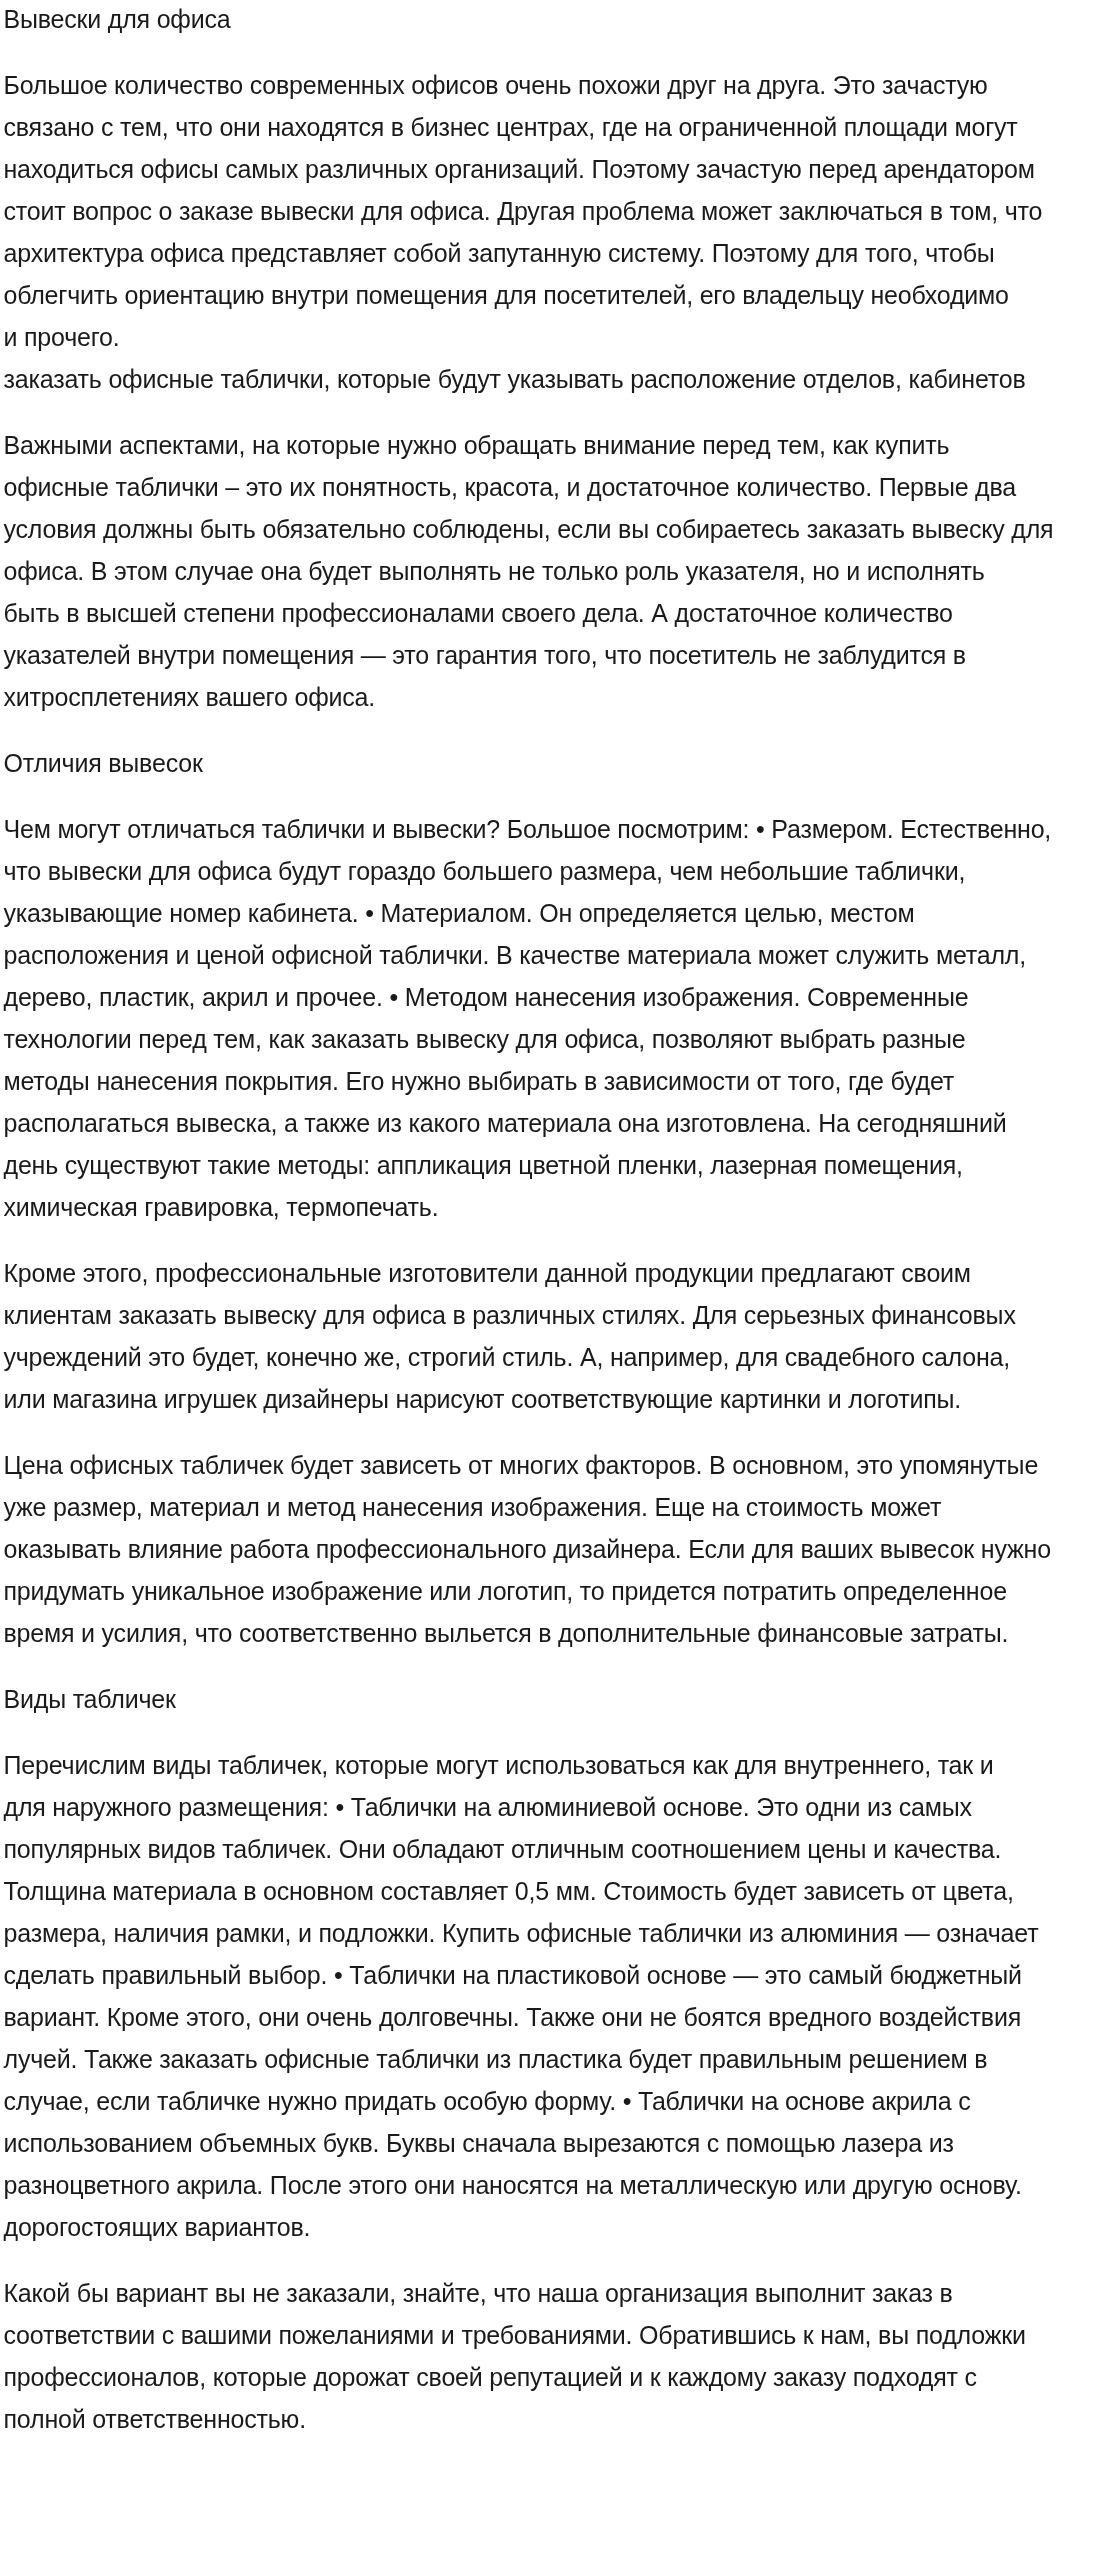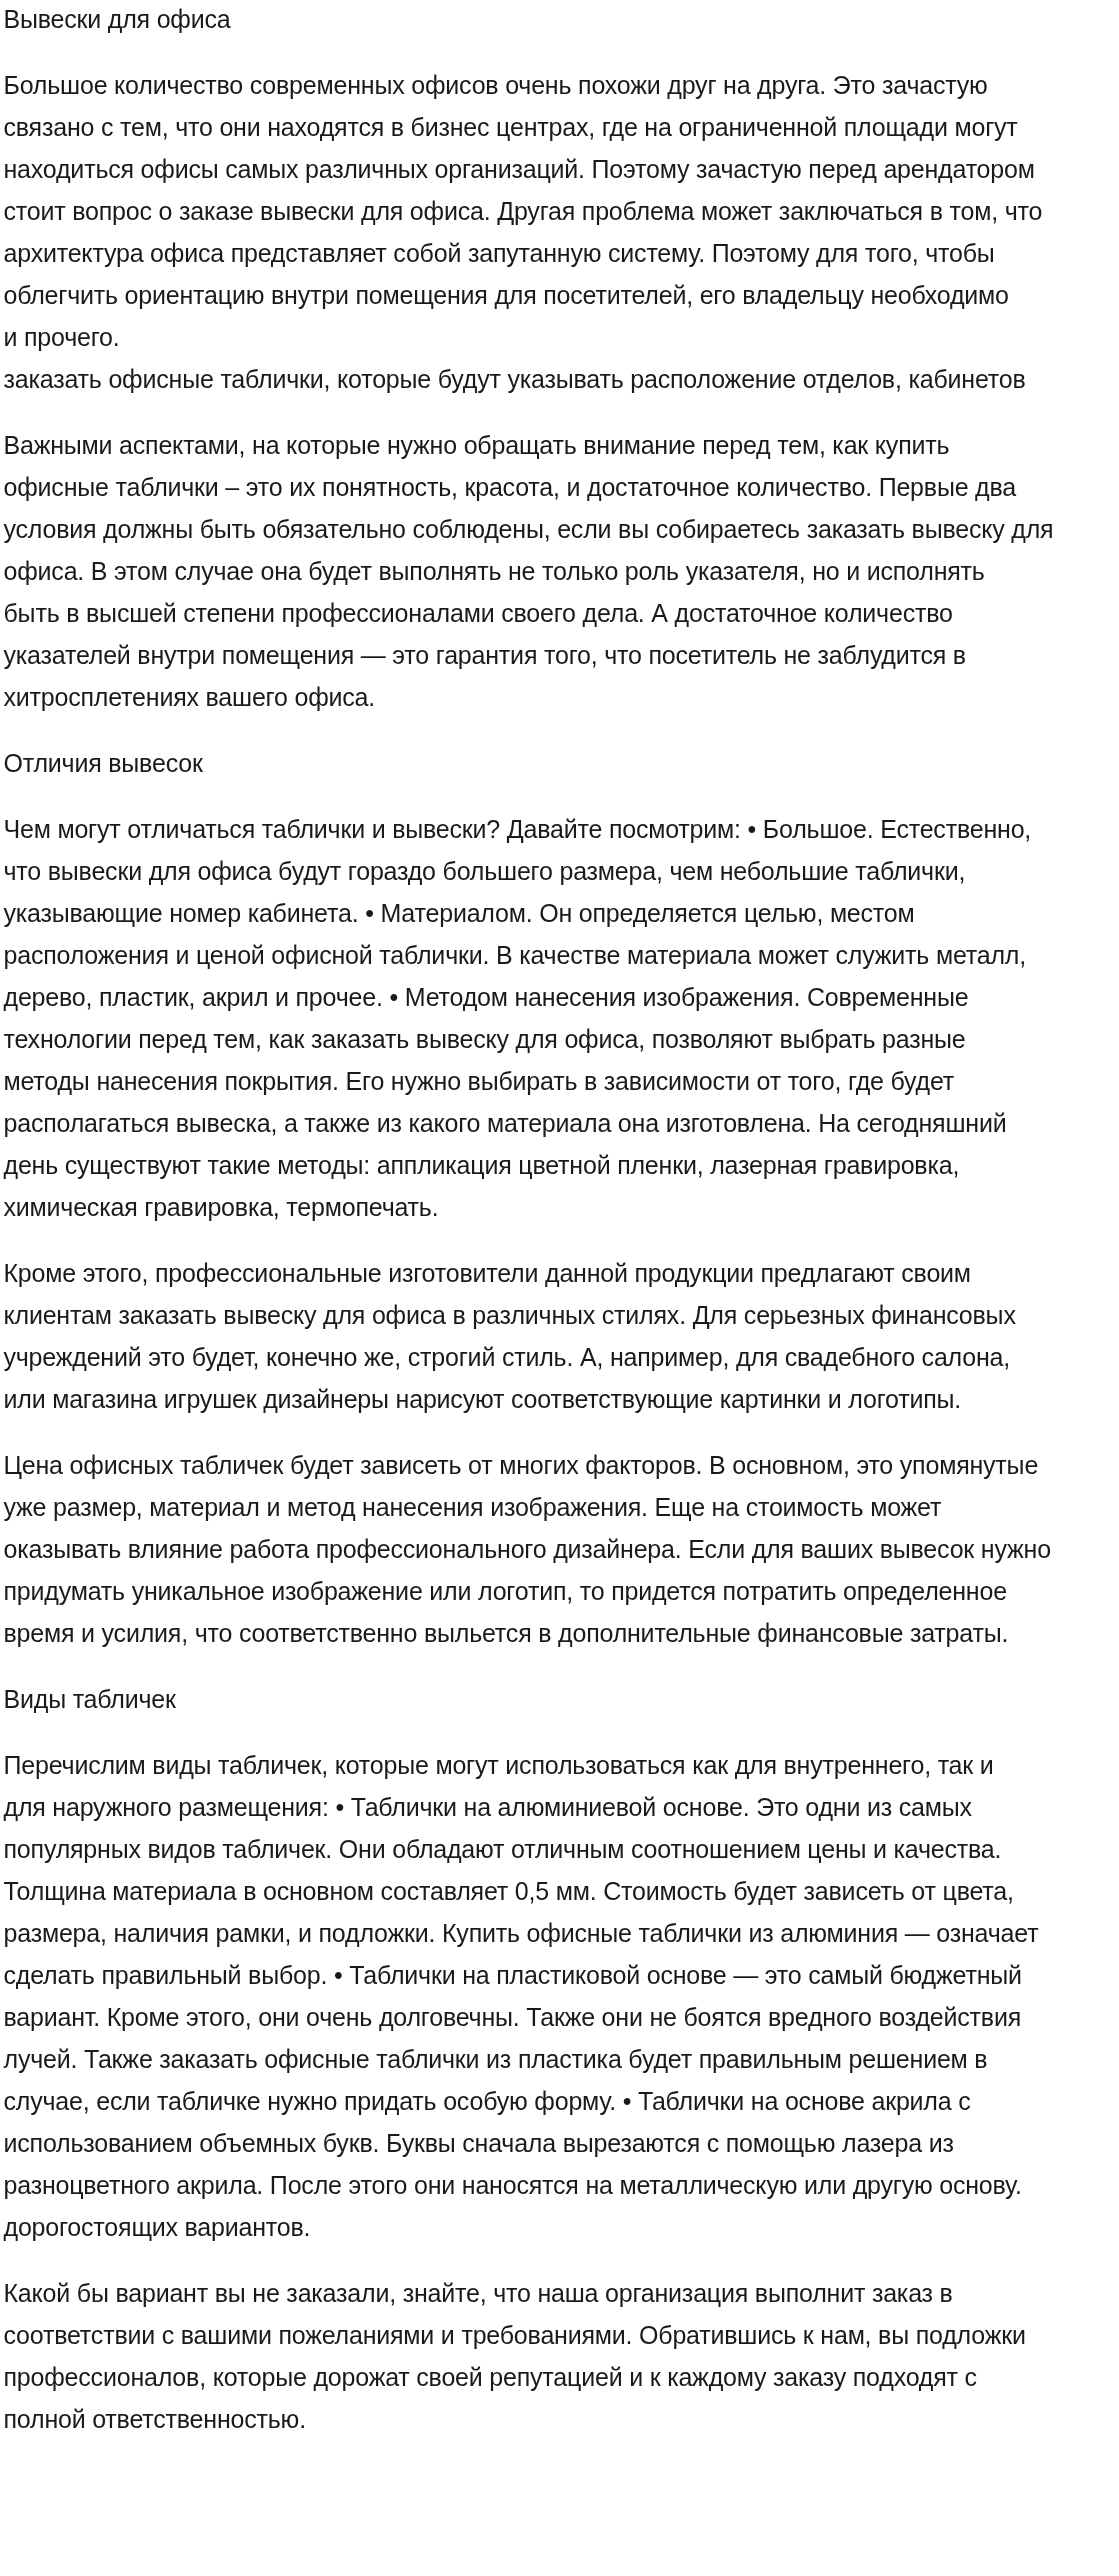--- a/index.html
+++ b/index.html
@@ -56,29 +56,29 @@
       <div class="line">условия должны быть обязательно соблюдены, если вы собираетесь заказать вывеску для</div>
       <div class="line">офиса. В этом случае она будет выполнять не только роль указателя, но и исполнять</div>
       <div class="line">быть в высшей степени профессионалами своего дела. А достаточное количество</div>
       <div class="line">указателей внутри помещения — это гарантия того, что посетитель не заблудится в</div>
       <div class="line">хитросплетениях вашего офиса.</div>
     </div>
     <div class="block heading">
       <div class="line">Отличия вывесок</div>
     </div>
     <div class="block paragraph">
-      <div class="line">Чем могут отличаться таблички и вывески? Давайте посмотрим: • Большое. Естественно,</div>
+      <div class="line">Чем могут отличаться таблички и вывески? Большое посмотрим: • Размером. Естественно,</div>
       <div class="line">что вывески для офиса будут гораздо большего размера, чем небольшие таблички,</div>
       <div class="line">указывающие номер кабинета. • Материалом. Он определяется целью, местом</div>
       <div class="line">расположения и ценой офисной таблички. В качестве материала может служить металл,</div>
       <div class="line">дерево, пластик, акрил и прочее. • Методом нанесения изображения. Современные</div>
       <div class="line">технологии перед тем, как заказать вывеску для офиса, позволяют выбрать разные</div>
       <div class="line">методы нанесения покрытия. Его нужно выбирать в зависимости от того, где будет</div>
       <div class="line">располагаться вывеска, а также из какого материала она изготовлена. На сегодняшний</div>
-      <div class="line">день существуют такие методы: аппликация цветной пленки, лазерная гравировка,</div>
+      <div class="line">день существуют такие методы: аппликация цветной пленки, лазерная помещения,</div>
       <div class="line">химическая гравировка, термопечать.</div>
     </div>
     <div class="block paragraph">
       <div class="line">Кроме этого, профессиональные изготовители данной продукции предлагают своим</div>
       <div class="line">клиентам заказать вывеску для офиса в различных стилях. Для серьезных финансовых</div>
       <div class="line">учреждений это будет, конечно же, строгий стиль. А, например, для свадебного салона,</div>
       <div class="line">или магазина игрушек дизайнеры нарисуют соответствующие картинки и логотипы.</div>
     </div>
     <div class="block paragraph">
       <div class="line">Цена офисных табличек будет зависеть от многих факторов. В основном, это упомянутые</div>

